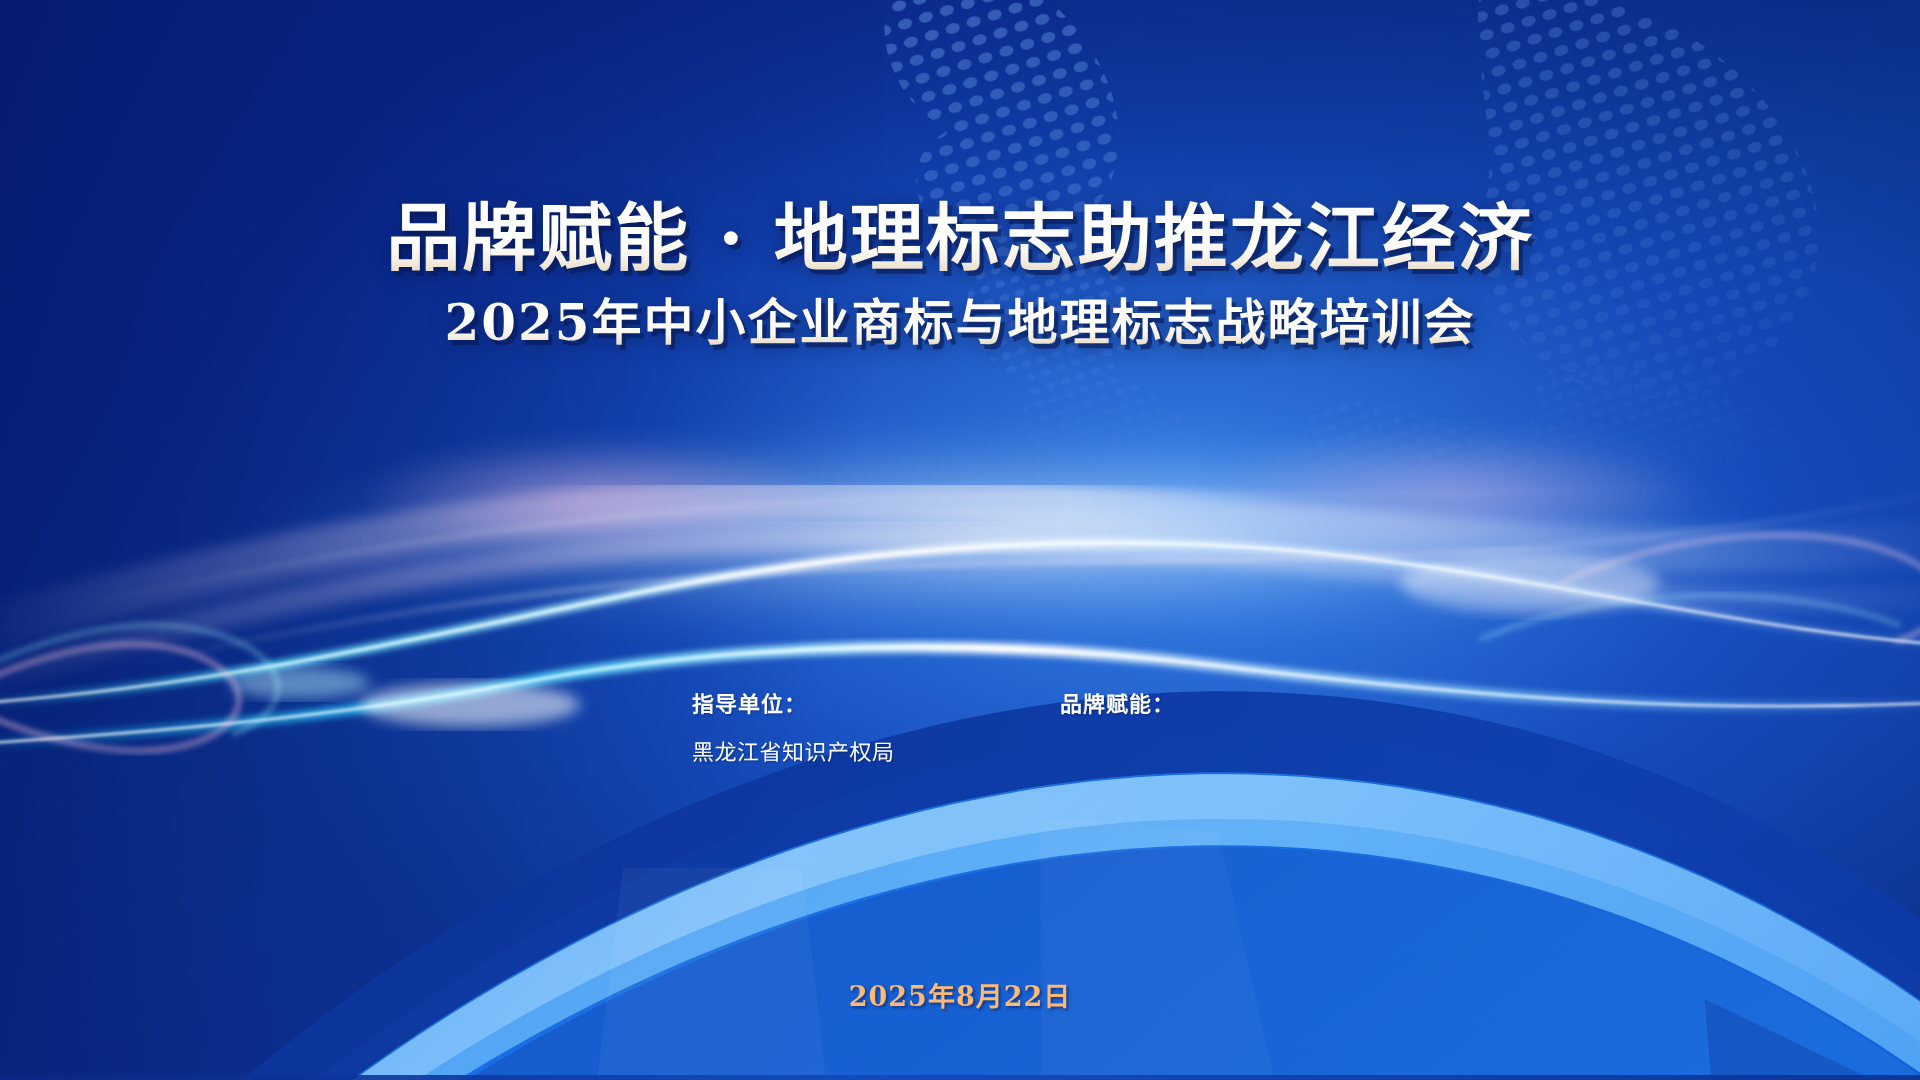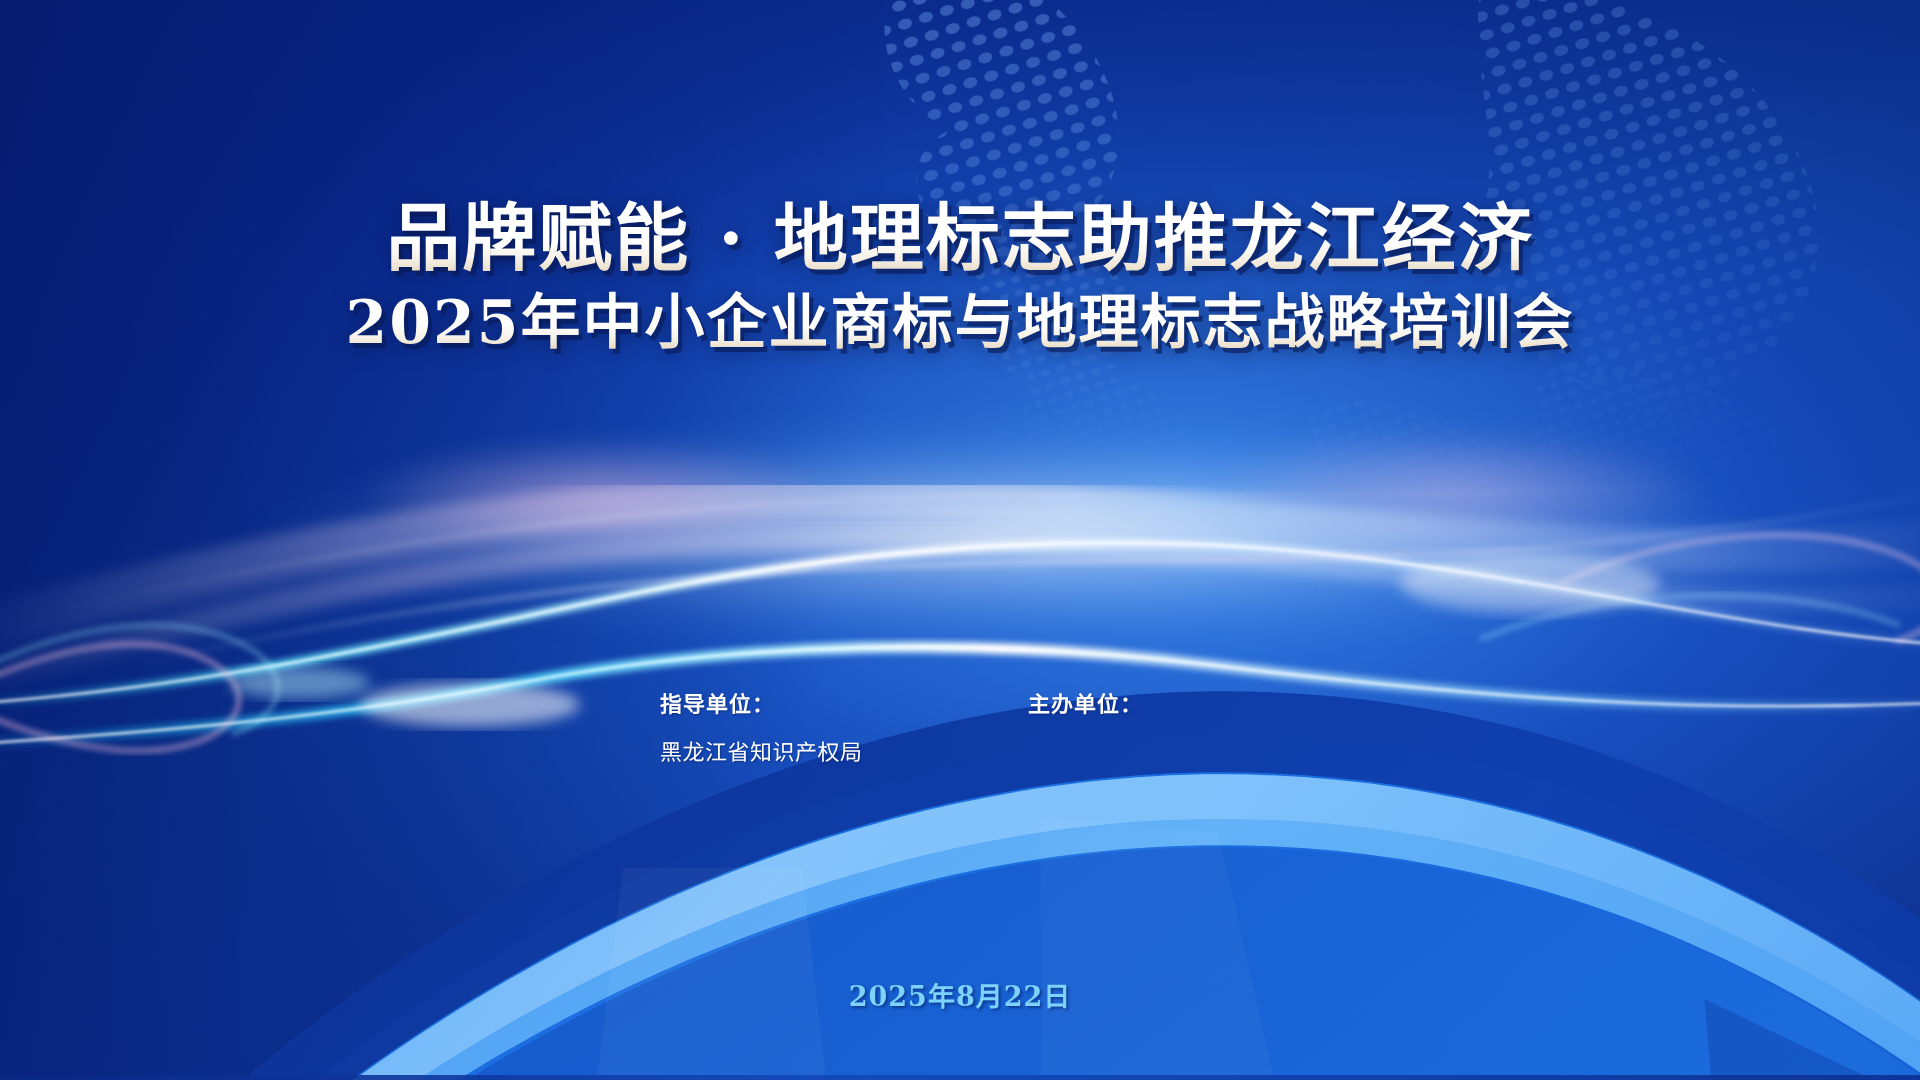--- a/index.html
+++ b/index.html
@@ -71,26 +71,26 @@
     letter-spacing:2px;
     line-height:1.16;
     white-space:nowrap;
     background:linear-gradient(180deg,#ffffff 0%,#ffffff 52%,#f7f2e8 72%,#e4d6bd 92%,#d8c7a8 100%);
     -webkit-background-clip:text;
     background-clip:text;
     -webkit-text-fill-color:transparent;
     filter:drop-shadow(4px 5px 0px rgba(8,26,86,0.62)) drop-shadow(0 2px 10px rgba(4,18,70,0.45));
   }
   .title-line-1{font-size:74px;}
-  .title-line-2{font-size:60px;margin-top:6px;}
+  .title-line-2{font-size:50px;margin-top:12px;}
 
   .orgs{
     position:absolute;left:660px;top:686px;width:760px;
   }
-  .org-row{display:flex;}
+  .org-row{display:flex;margin-left:32px;}
   .org-col{flex:0 0 auto;}
   .org-col.left{width:368px;}
   .org-col.right{width:392px;}
   .org-heading{
     font-family:"Liberation Sans","DejaVu Sans",sans-serif;
     font-weight:bold;font-size:22px;color:#ffffff;
     letter-spacing:1px;
     text-shadow:1px 1px 2px rgba(6,30,96,0.55);
     margin-bottom:16px;white-space:nowrap;
   }
@@ -100,21 +100,21 @@
     letter-spacing:0.5px;
     text-shadow:1px 1px 2px rgba(6,30,96,0.55);
     margin-bottom:14px;white-space:nowrap;
   }
   .org-name.blank{visibility:hidden;}
   .org-gap{height:50px;}
 
   .date{
     position:absolute;left:0;right:0;top:975px;text-align:center;
     font-family:"DejaVu Serif","Liberation Serif",serif;
-    font-weight:bold;font-size:27px;color:#7dd3fc;
+    font-weight:bold;font-size:27px;color:#fdba74;
     letter-spacing:1px;
     text-shadow:2px 2px 3px rgba(6,28,92,0.55);
   }
 
   .edge-bottom{
     position:absolute;left:0;bottom:0;width:100%;height:5px;
     background:linear-gradient(90deg,#0a2784,#1248b8 45%,#0c2f92);
     opacity:.9;
   }
 </style>
@@ -315,21 +315,21 @@
     </div>
 
     <div class="orgs">
 
       <div class="org-row">
         <div class="org-col left">
           <div class="org-heading">指导单位：</div>
           <div class="org-name">黑龙江省知识产权局</div>
         </div>
         <div class="org-col right">
-          <div class="org-heading">主办单位：</div>
+          <div class="org-heading">品牌赋能：</div>
         </div>
       </div>
 
       <div class="org-gap"></div>
 
 
     </div>
 
     <div class="date">2025年8月22日</div>
 

